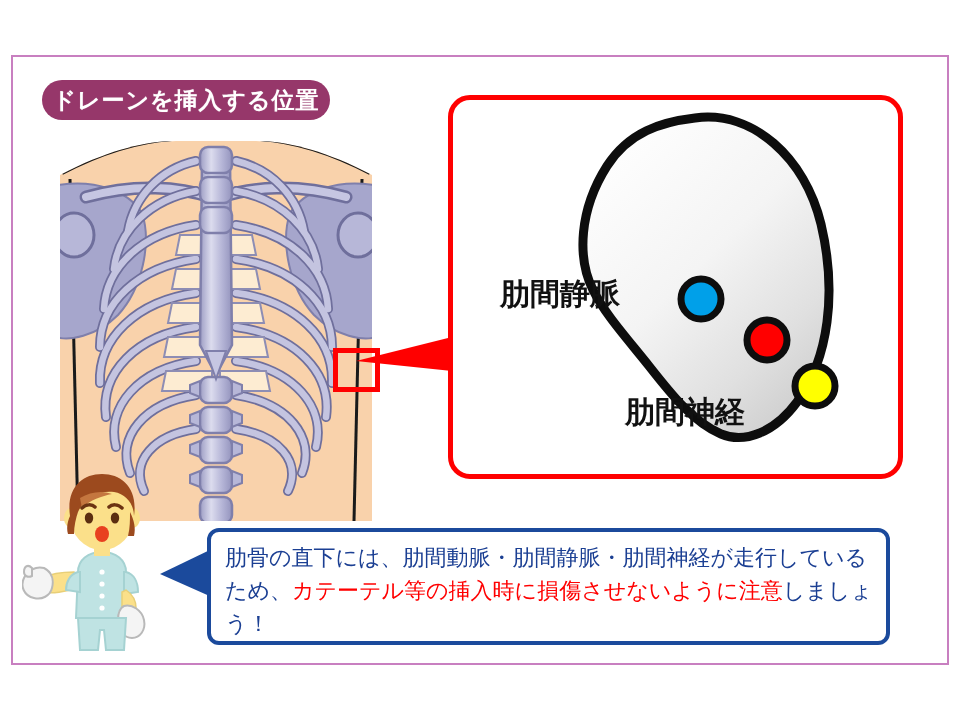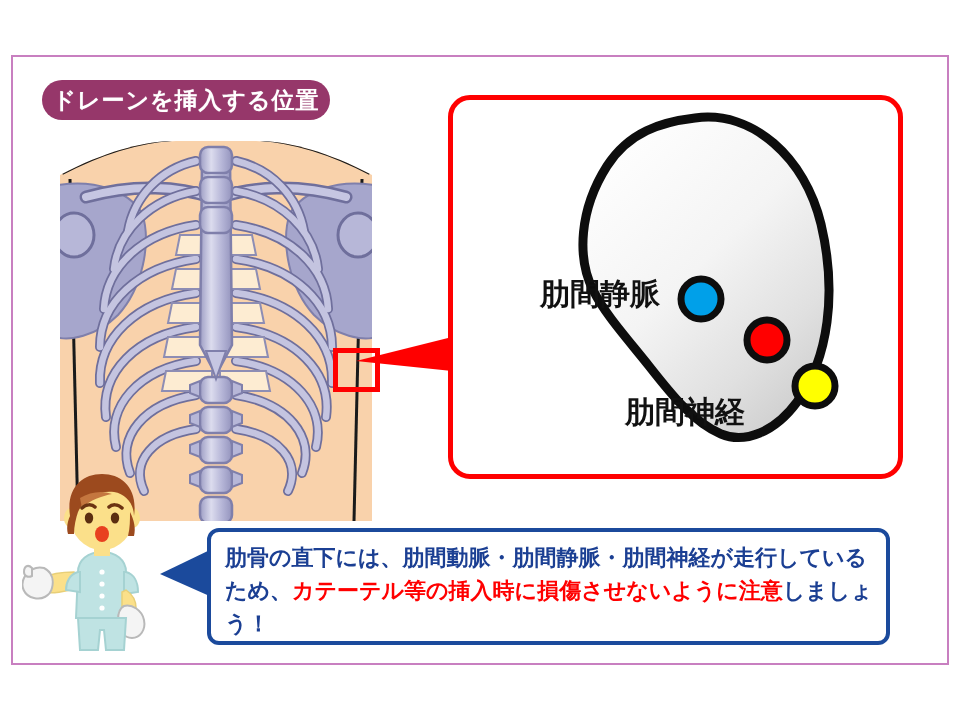--- a/index.html
+++ b/index.html
@@ -112,21 +112,21 @@
 
   
   .vessel-label {
     position: absolute;
     font-size: 30px;
     font-weight: bold;
     color: #111111;
     white-space: nowrap;
     font-family: "DejaVu Sans", "Liberation Sans", sans-serif;
   }
-  .vessel-label.vein  { left: 500px; top: 274px; margin-left: 40px; }
+  .vessel-label.vein  { left: 500px; top: 274px; }
   .vessel-label.artery{ left: 560px; top: 335px; }
   .vessel-label.nerve { left: 625px; top: 392px; }
 
   
   .nurse {
     position: absolute;
     left: 22px;
     top: 468px;
     width: 160px;
     height: 185px;
@@ -144,21 +144,21 @@
     border-radius: 12px;
     box-sizing: border-box;
     background: #ffffff;
   }
   .caption-text {
     position: absolute;
     left: 14px;
     top: 9px;
     width: 652px;
     font-size: 22px;
-    font-weight: bold;
+    font-weight: normal;
     line-height: 33px;
     color: #1b3f93;
     letter-spacing: 0px;
   }
   .caption-text .accent { color: #ff0000; }
 
   
   .caption-tail {
     position: absolute;
     left: 160px;

